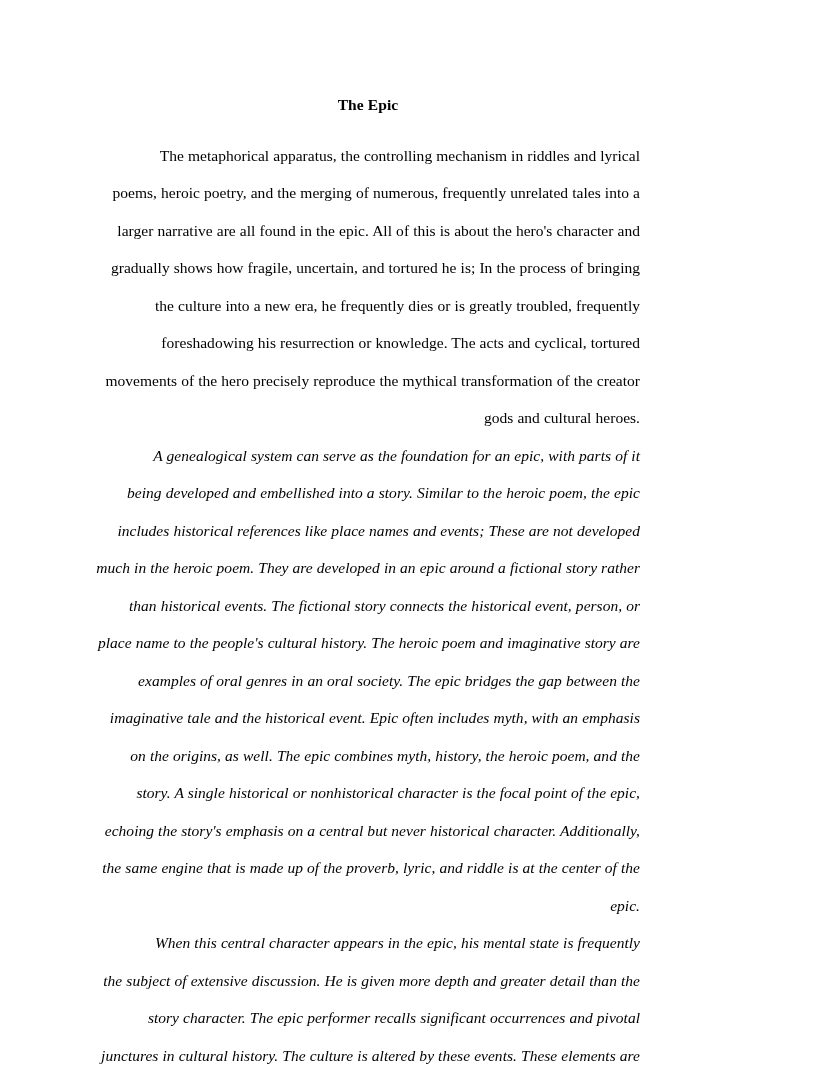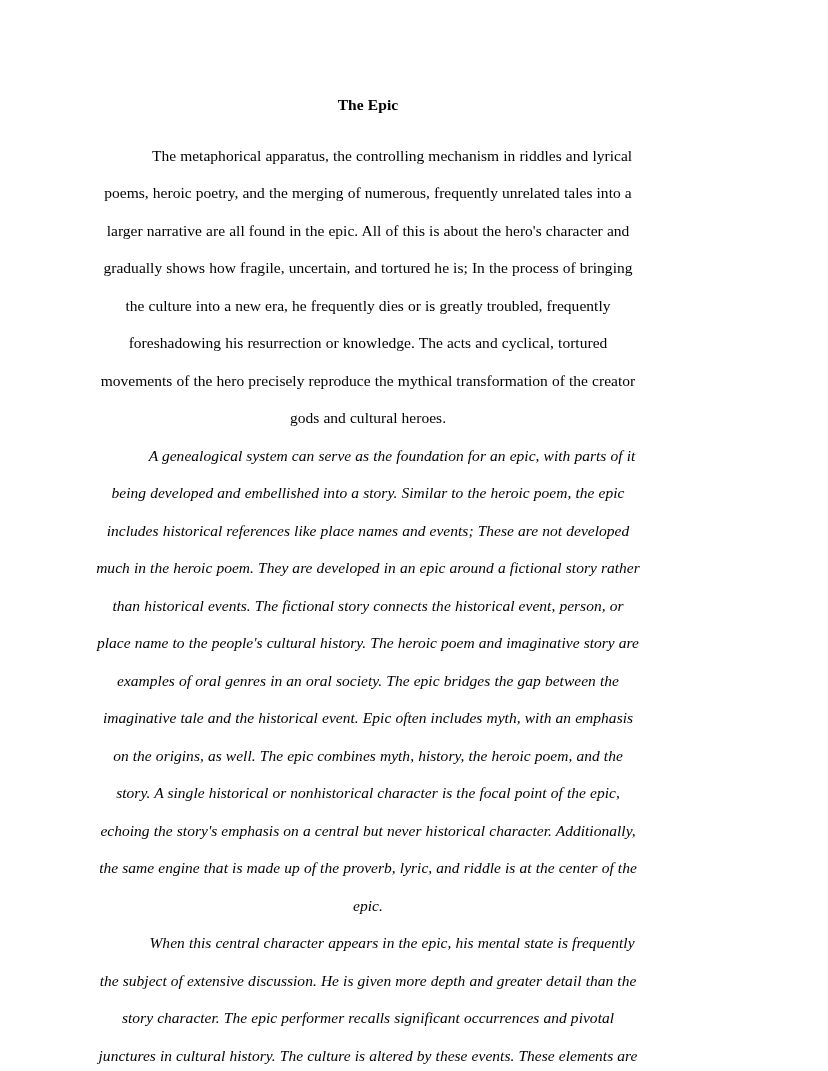--- a/index.html
+++ b/index.html
@@ -25,21 +25,21 @@
   .doc-title {
     text-align: center;
     font-size: 15.5px;
     line-height: 1.2;
     margin: 0 0 22px 0;
     letter-spacing: 0.1px;
   }
   .para {
     font-size: 15.5px;
     line-height: 37.5px;
-    text-align: center;
+    text-align: right;
     margin: 0;
     text-indent: 48px;
     letter-spacing: 0.02px;
     word-spacing: 0.2px;
   }
   .para + .para {
     margin-top: 0;
     font-style: italic;
   }
 </style>

